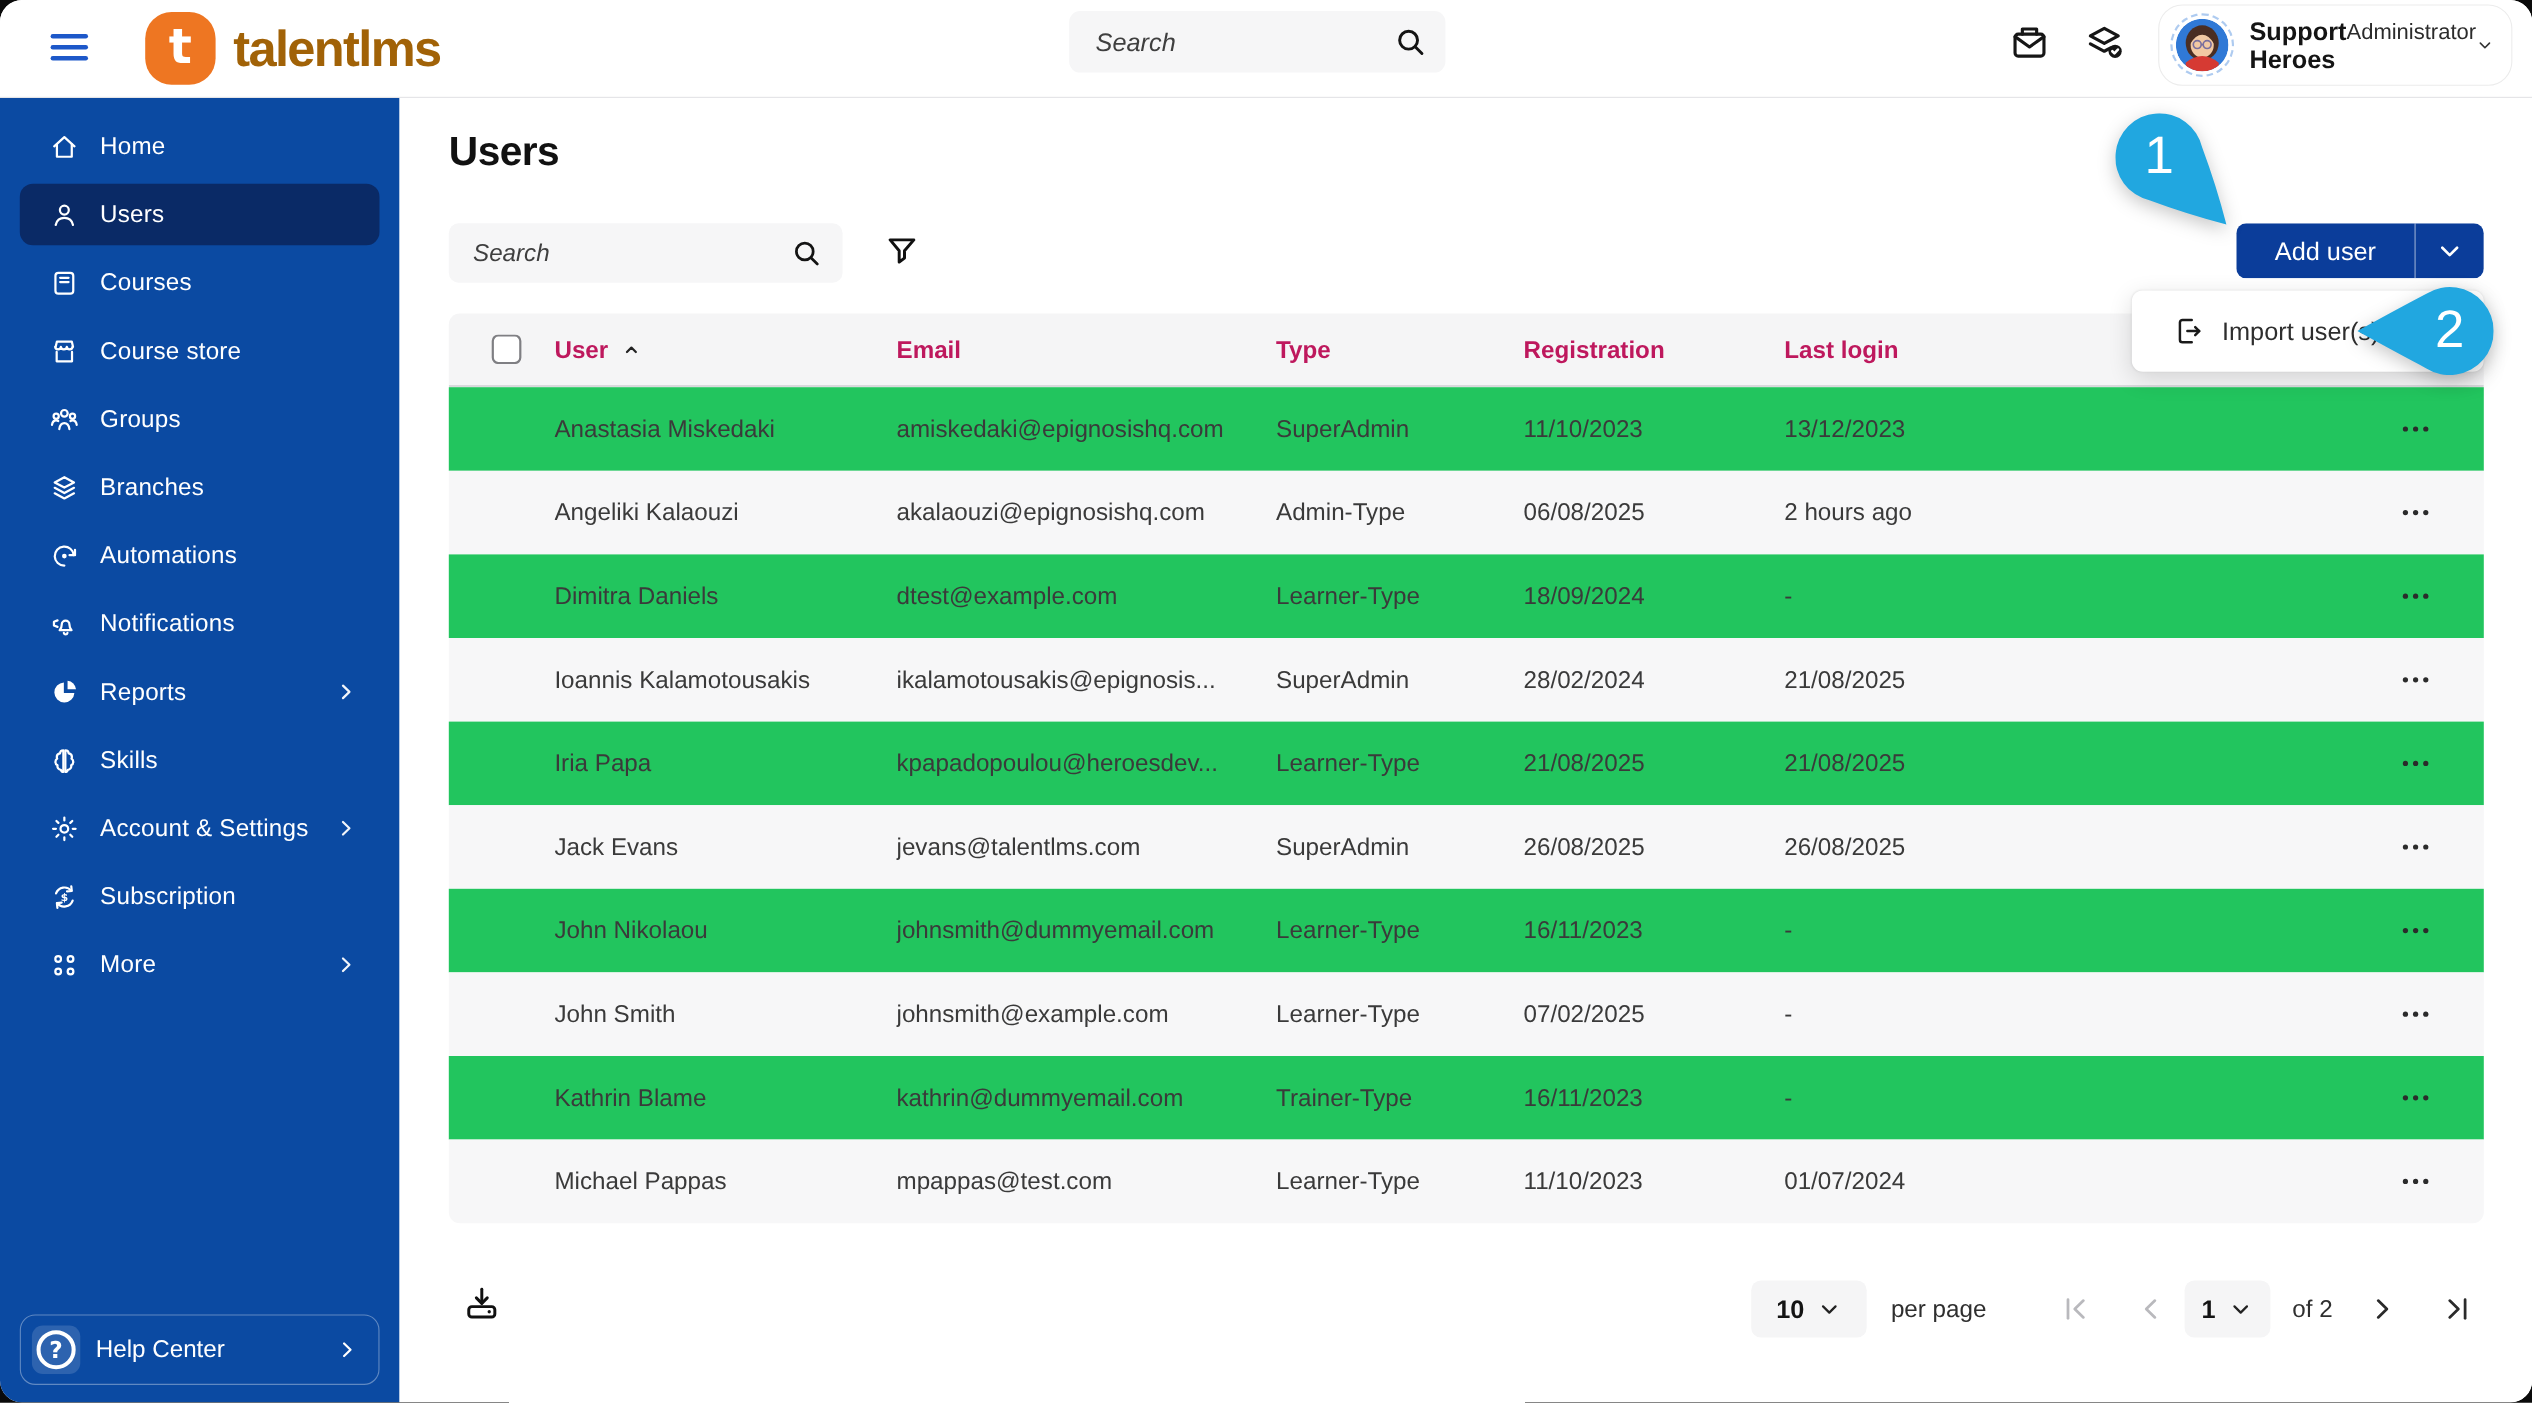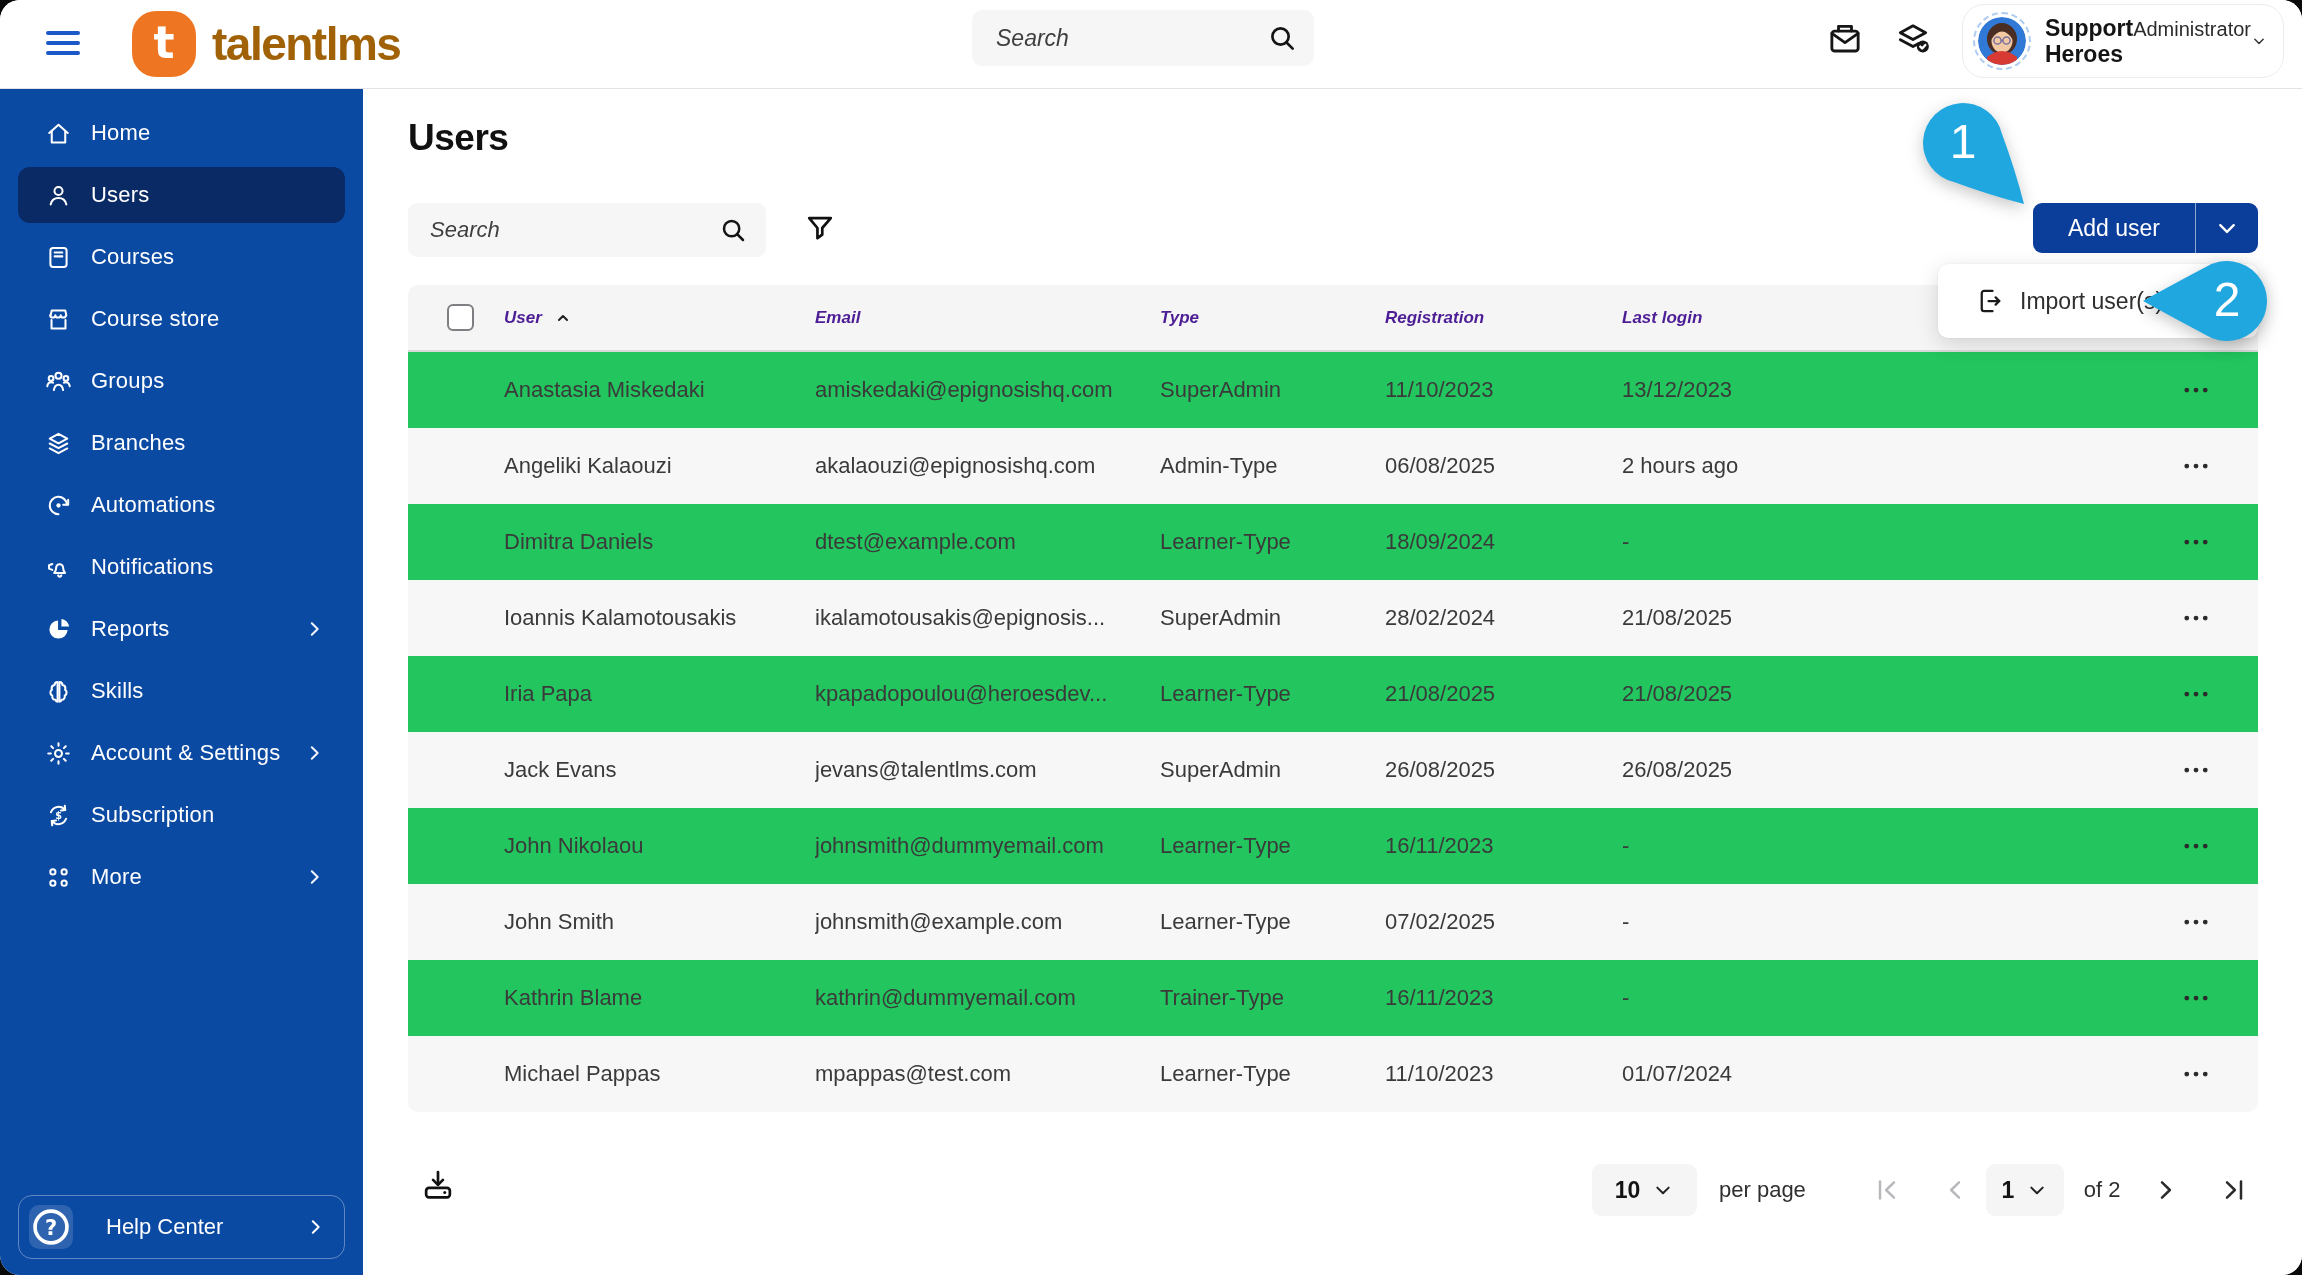--- a/index.html
+++ b/index.html
@@ -34,21 +34,21 @@
   
   .sidebar { position:absolute; left:0; top:89px; bottom:0; width:363px; background:#0b4aa2; z-index:5; padding-top:16px; }
   .side-item { position:relative; margin:0 18px 6px 18px; height:56px; border-radius:12px; display:flex; align-items:center; padding:0 20px 0 27px; cursor:pointer; color:#fff; }
   .side-item.active { background:#0a2a66; }
   .side-icon { width:27px; height:27px; flex:0 0 27px; }
   .side-label { margin-left:19px; font-size:22px; font-weight:500; letter-spacing:.2px; white-space:nowrap; }
   .side-chev { margin-left:auto; width:22px; height:22px; opacity:.95; }
   .help-center { position:absolute; left:18px; right:18px; bottom:16px; height:64px; border:1px solid rgba(255,255,255,.35); border-radius:14px; display:flex; align-items:center; padding:0 18px 0 10px; color:#fff; cursor:pointer; }
   .help-icon-box { width:44px; height:44px; background:rgba(255,255,255,.14); border-radius:10px; display:flex; align-items:center; justify-content:center; }
   .help-icon-box > span, .help-icon-box svg { width:27px; height:27px; display:block; }
-  .help-label { margin-left:33px; font-size:22px; font-weight:500; }
+  .help-label { margin-left:14px; font-size:22px; font-weight:500; }
   .help-chev { margin-left:auto; width:22px; height:22px; }
   
   .content { position:absolute; left:363px; top:89px; right:0; bottom:0; background:#fff; }
   .page-title { position:absolute; left:45px; top:28px; margin:0; font-size:37px; font-weight:700; color:#111; letter-spacing:-.5px; }
   .list-search { position:absolute; left:45px; top:114px; width:358px; height:54px; background:#f6f6f7; border-radius:9px; }
   .list-search input { width:100%; height:100%; background:transparent; border:none; outline:none; padding:0 64px 0 22px; font-size:22px; font-family:inherit; color:#222; }
   .list-search input::placeholder { font-style:italic; color:#3f3f3f; opacity:1; }
   .lsearch-icon { position:absolute; right:18px; top:12px; width:30px; height:30px; color:#141414; cursor:pointer; }
   .filter-btn { position:absolute; left:438px; top:120px; width:38px; height:38px; color:#111; background:none; border:none; padding:2px; cursor:pointer; }
   .add-user { position:absolute; left:1670px; top:114px; width:225px; height:50px; display:flex; border-radius:9px; overflow:hidden; z-index:8; }
@@ -63,21 +63,21 @@
   .bubble svg { width:100%; height:100%; display:block; }
   .bubble1 { left:1560px; top:14px; width:104px; height:104px; }
   .bubble2 { left:1780px; top:172px; width:124px; height:80px; }
   .bubble-num { position:absolute; color:#fff; font-size:48px; font-weight:400; transform:translate(-50%,-52%); }
   .n1 { left:40px; top:40px; }
   .n2 { left:84px; top:40px; }
   
   .table { position:absolute; left:45px; top:196px; width:1850px; }
   .thead, .trow { display:grid; grid-template-columns:96px 311px 345px 225px 237px 526px 110px; align-items:center; }
   .thead { height:67px; background:#f5f5f6; border-radius:10px 10px 0 0; border-bottom:2px solid #d9d9dc; }
-  .th { font-size:17px; font-weight:700; color:#4c1d95;font-style:italic; }
+  .th { font-size:22px; font-weight:700; color:#be185d; }
   .c-check { display:flex; align-items:center; padding-left:39px; }
   .checkbox { width:27px; height:27px; border:2px solid #7f7f83; border-radius:6px; background:#fff; cursor:pointer; }
   .c-user { display:flex; align-items:center; gap:10px; }
   .sort-btn { width:22px; height:22px; color:#222; background:none; border:none; padding:0; cursor:pointer; }
   .trow { height:76px; font-size:22px; color:#3a3a3a; background:#22c55e; }
   .trow.alt { background:#f7f7f8; }
   .trow:last-child { border-radius:0 0 10px 10px; }
   .c-actions { display:flex; justify-content:center; }
   .row-menu { width:44px; height:30px; color:#2b2b2b; background:none; border:none; padding:0; cursor:pointer; }
   .row-menu > span, .row-menu svg { width:34px; height:24px; display:block; margin:0 auto; }

